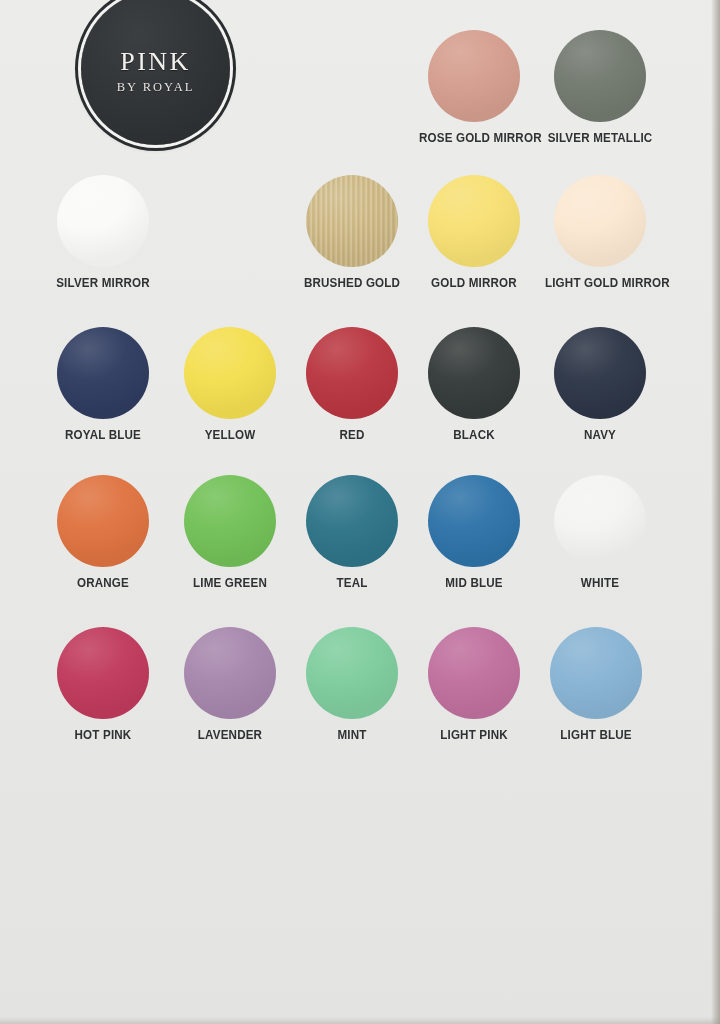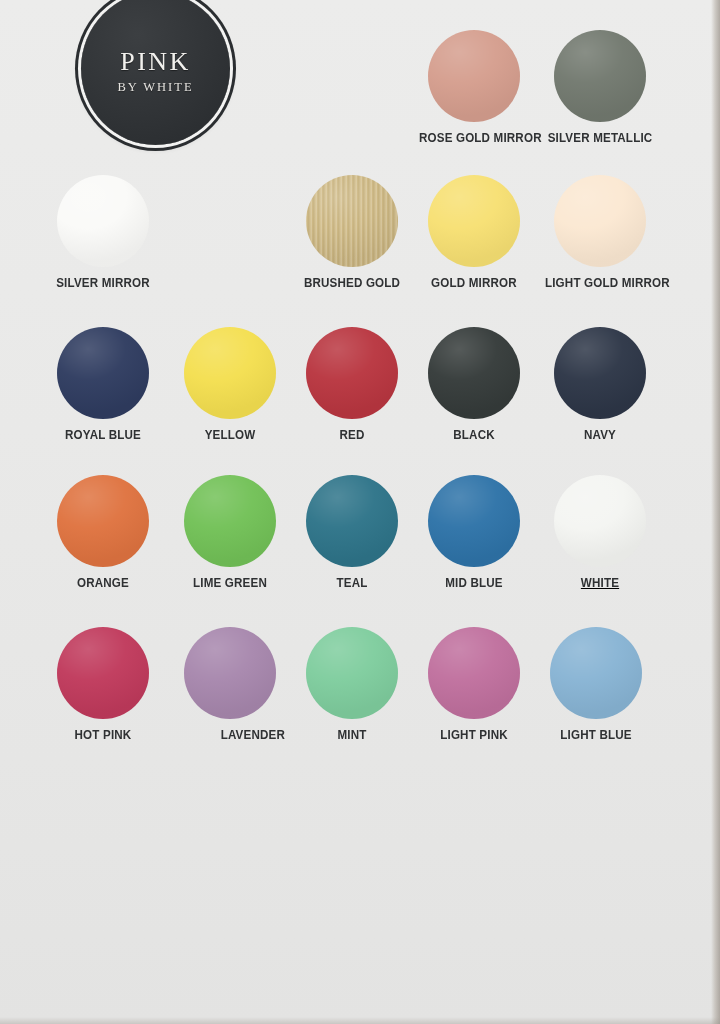--- a/index.html
+++ b/index.html
@@ -120,21 +120,21 @@
     white-space: nowrap;
   }
 </style>
 </head>
 <body>
 
 <div id="page">
 
   <div id="logo">
     <div class="logo-main">PINK</div>
-    <div class="logo-sub">BY WHITE</div>
+    <div class="logo-sub">BY ROYAL</div>
   </div>
 
   <div id="swatch-grid">
       <div class="swatch" style="left: 410px; top: 30px;">
         <div class="swatch-dot" style="background: rgb(213, 158, 142);"></div>
         <div class="swatch-label">ROSE GOLD MIRROR</div>
       </div>
       <div class="swatch" style="left: 536px; top: 30px;">
         <div class="swatch-dot" style="background: rgb(114, 121, 111);"></div>
         <div class="swatch-label">SILVER METALLIC</div>
@@ -184,29 +184,29 @@
         <div class="swatch-label">LIME GREEN</div>
       </div>
       <div class="swatch" style="left: 288px; top: 475px;">
         <div class="swatch-dot" style="background: rgb(46, 116, 137);"></div>
         <div class="swatch-label">TEAL</div>
       </div>
       <div class="swatch" style="left: 410px; top: 475px;">
         <div class="swatch-dot" style="background: rgb(46, 115, 168);"></div>
         <div class="swatch-label">MID BLUE</div>
       </div>
-      <div class="swatch" style="left: 536px; top: 475px; text-decoration: underline;">
+      <div class="swatch" style="left: 536px; top: 475px;">
         <div class="swatch-dot" style="background: rgb(244, 245, 242);"></div>
         <div class="swatch-label">WHITE</div>
       </div>
       <div class="swatch" style="left: 39px; top: 627px;">
         <div class="swatch-dot" style="background: rgb(192, 58, 92);"></div>
         <div class="swatch-label">HOT PINK</div>
       </div>
-      <div class="swatch" style="left: 166px; top: 627px; text-align: right;">
+      <div class="swatch" style="left: 166px; top: 627px;">
         <div class="swatch-dot" style="background: rgb(167, 135, 173);"></div>
         <div class="swatch-label">LAVENDER</div>
       </div>
       <div class="swatch" style="left: 288px; top: 627px;">
         <div class="swatch-dot" style="background: rgb(127, 205, 158);"></div>
         <div class="swatch-label">MINT</div>
       </div>
       <div class="swatch" style="left: 410px; top: 627px;">
         <div class="swatch-dot" style="background: rgb(192, 112, 158);"></div>
         <div class="swatch-label">LIGHT PINK</div>

